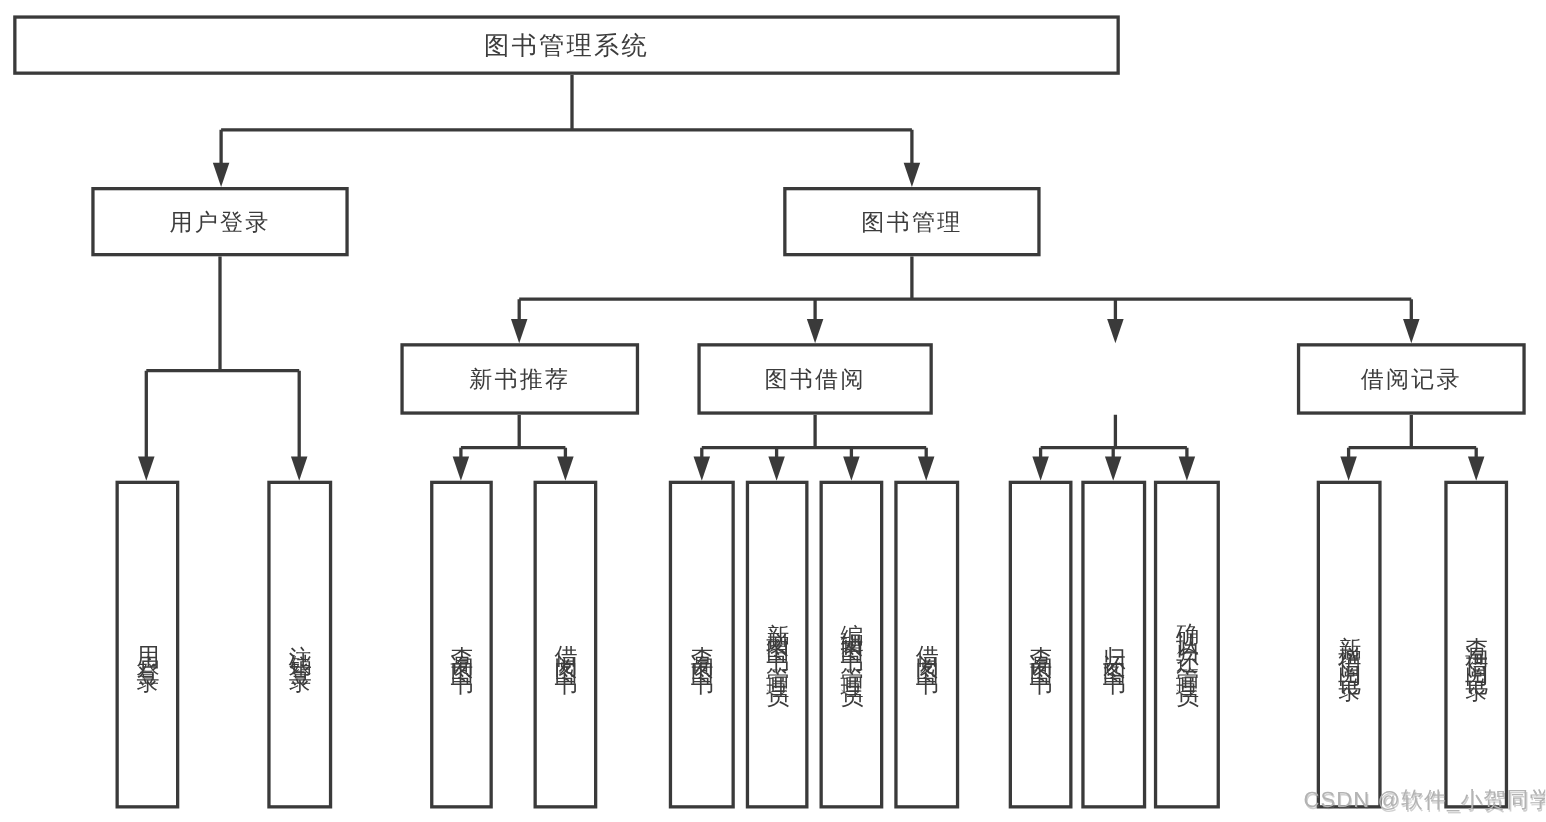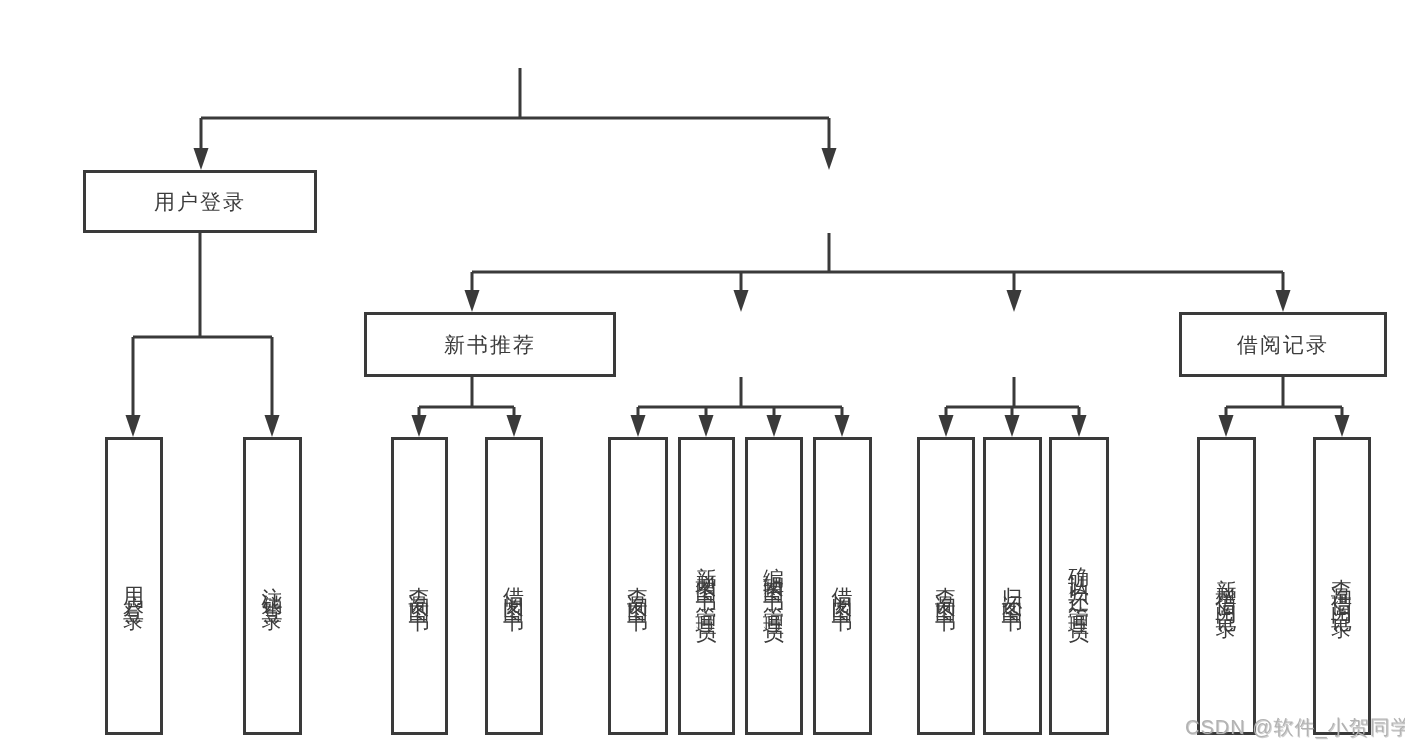--- a/index.html
+++ b/index.html
@@ -117,27 +117,36 @@
       <polygon points="1071.5,415 1086.5,415 1079,437"></polygon>
     </g>
 
     <g>
       <path d="M1283 377 V407 M1226 407 H1342 M1226 407 V417 M1342 407 V417"></path>
       <polygon points="1218.5,415 1233.5,415 1226,437"></polygon>
       <polygon points="1334.5,415 1349.5,415 1342,437"></polygon>
     </g>
   </svg>
 
+  <div class="node h-node root-node" style="left:12px;top:14px;width:1006px;height:54px">
+    <span>图书管理系统</span>
+  </div>
 
   <div class="node h-node" style="left:83px;top:170px;width:234px;height:63px">
     <span>用户登录</span>
   </div>
+  <div class="node h-node" style="left:712px;top:170px;width:234px;height:63px">
+    <span>图书管理</span>
+  </div>
 
-  <div class="node h-node" style="left:364px;top:312px;width:252px;height:65px">
+  <div class="node h-node" style="left:364px;top:312px;width:217px;height:65px">
     <span>新书推荐</span>
+  </div>
+  <div class="node h-node" style="left:634px;top:312px;width:214px;height:65px">
+    <span>图书借阅</span>
   </div>
   <div class="node h-node" style="left:1179px;top:312px;width:208px;height:65px">
     <span>借阅记录</span>
   </div>
 
   <div class="node v-node" style="left:105px;top:437px;width:58px;height:298px">
     <span>用户登录</span>
   </div>
   <div class="node v-node" style="left:243px;top:437px;width:59px;height:298px">
     <span>注销登录</span>

